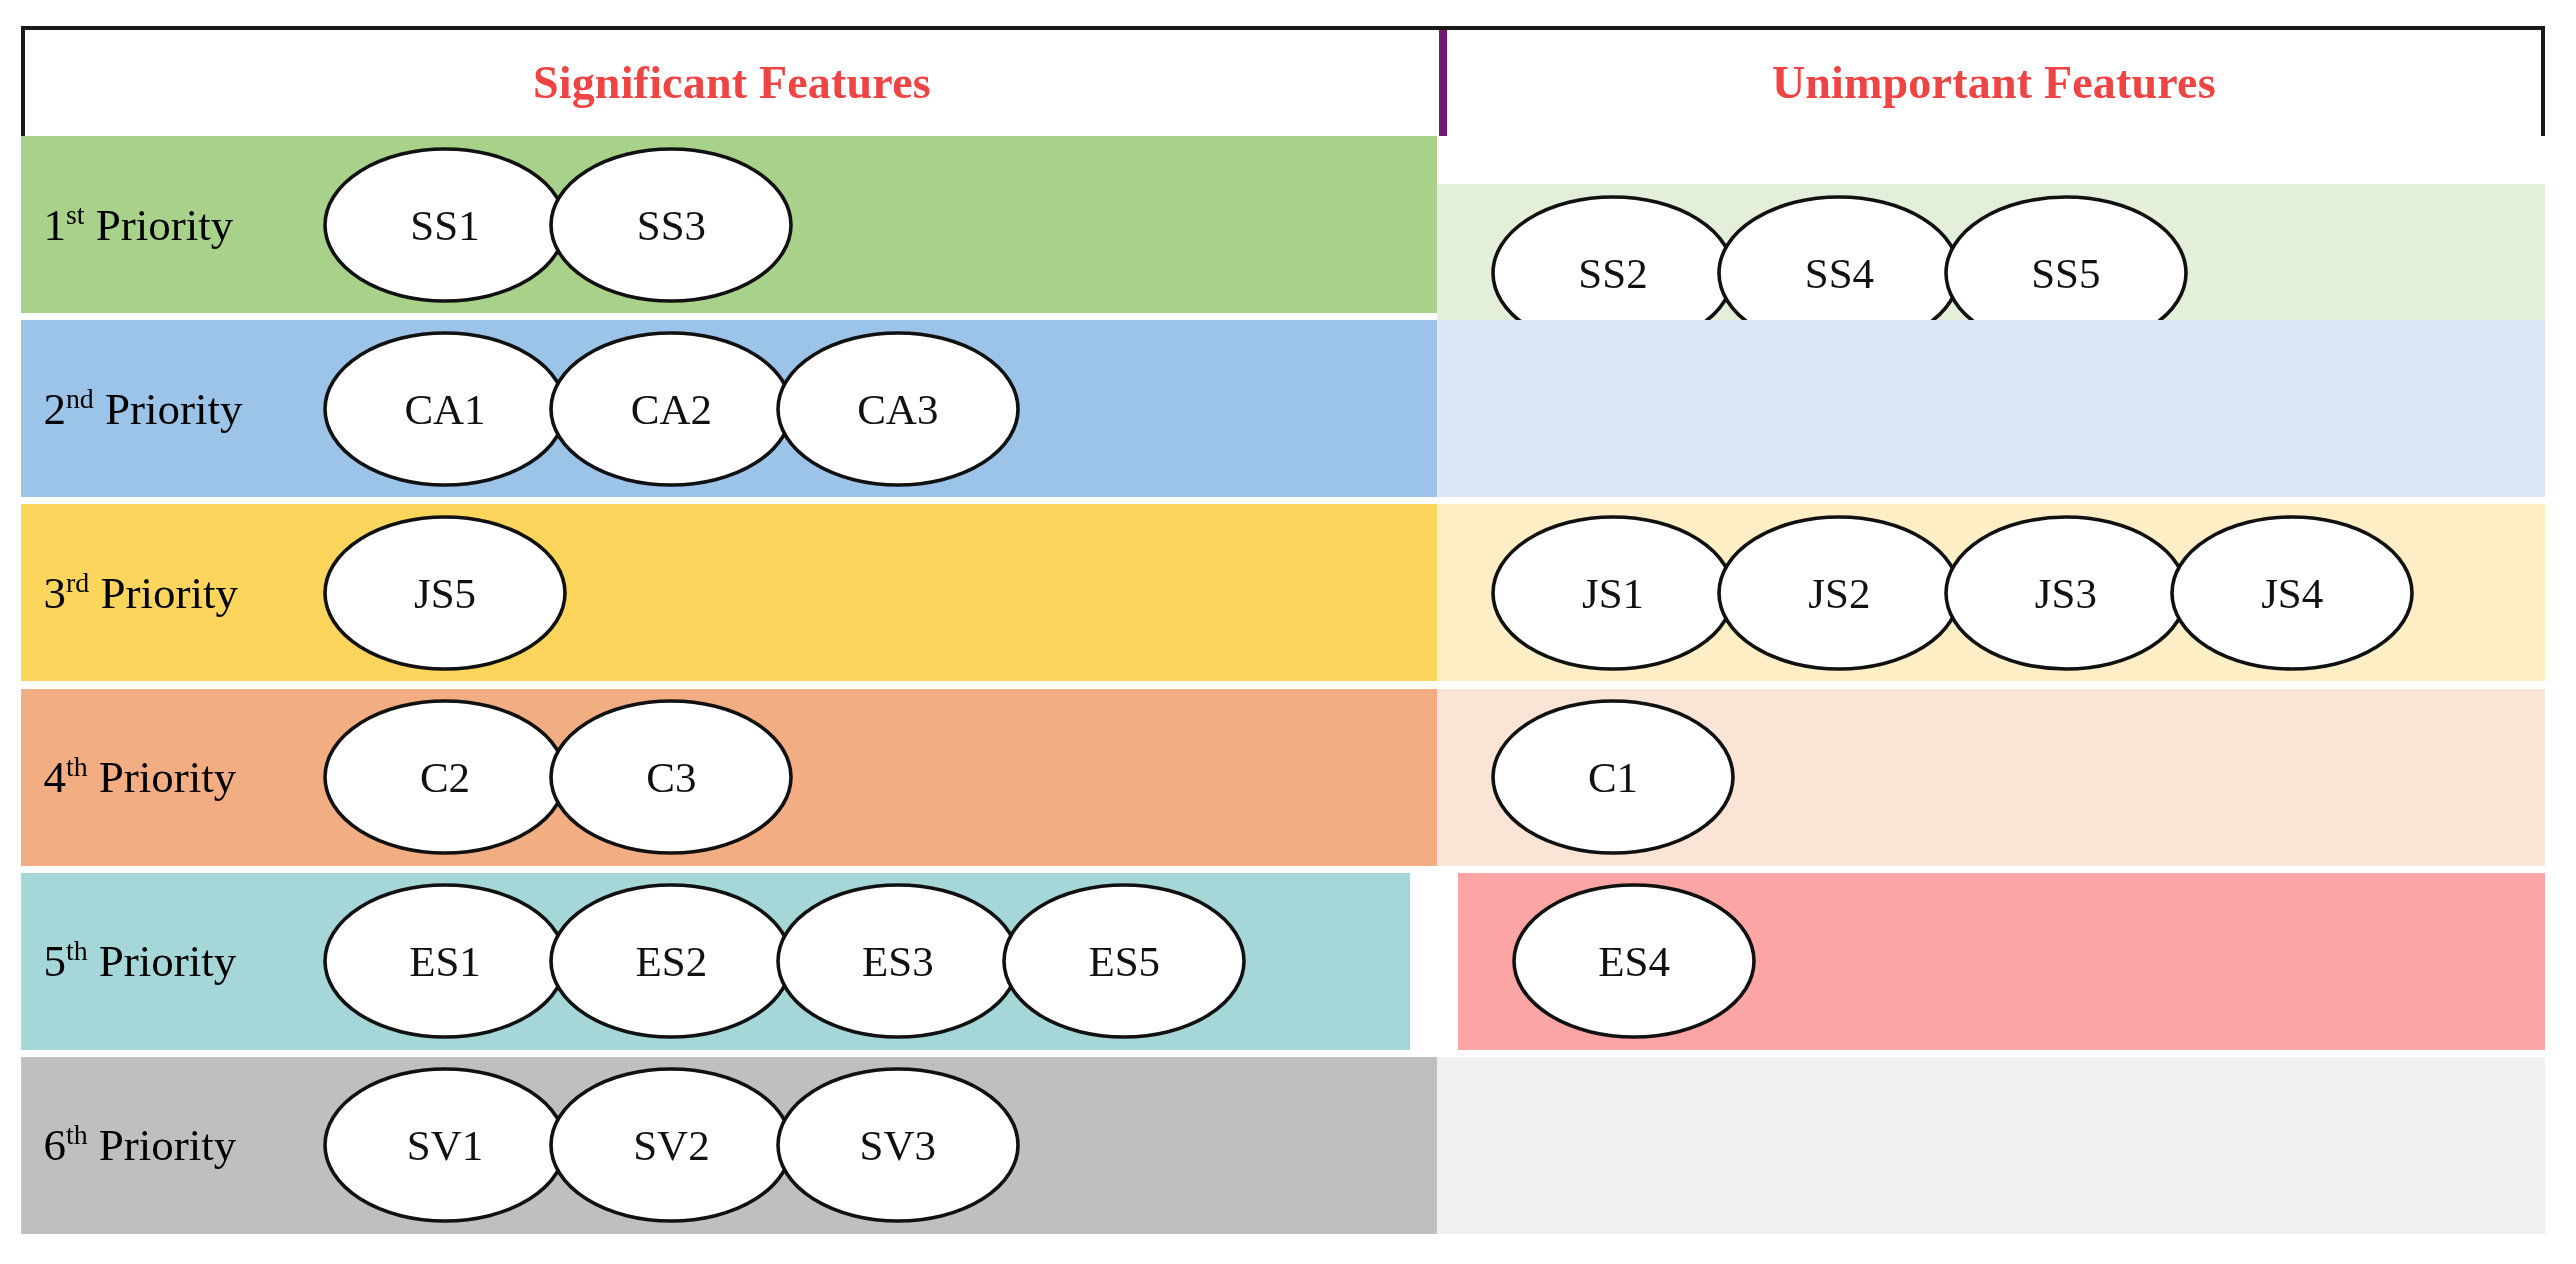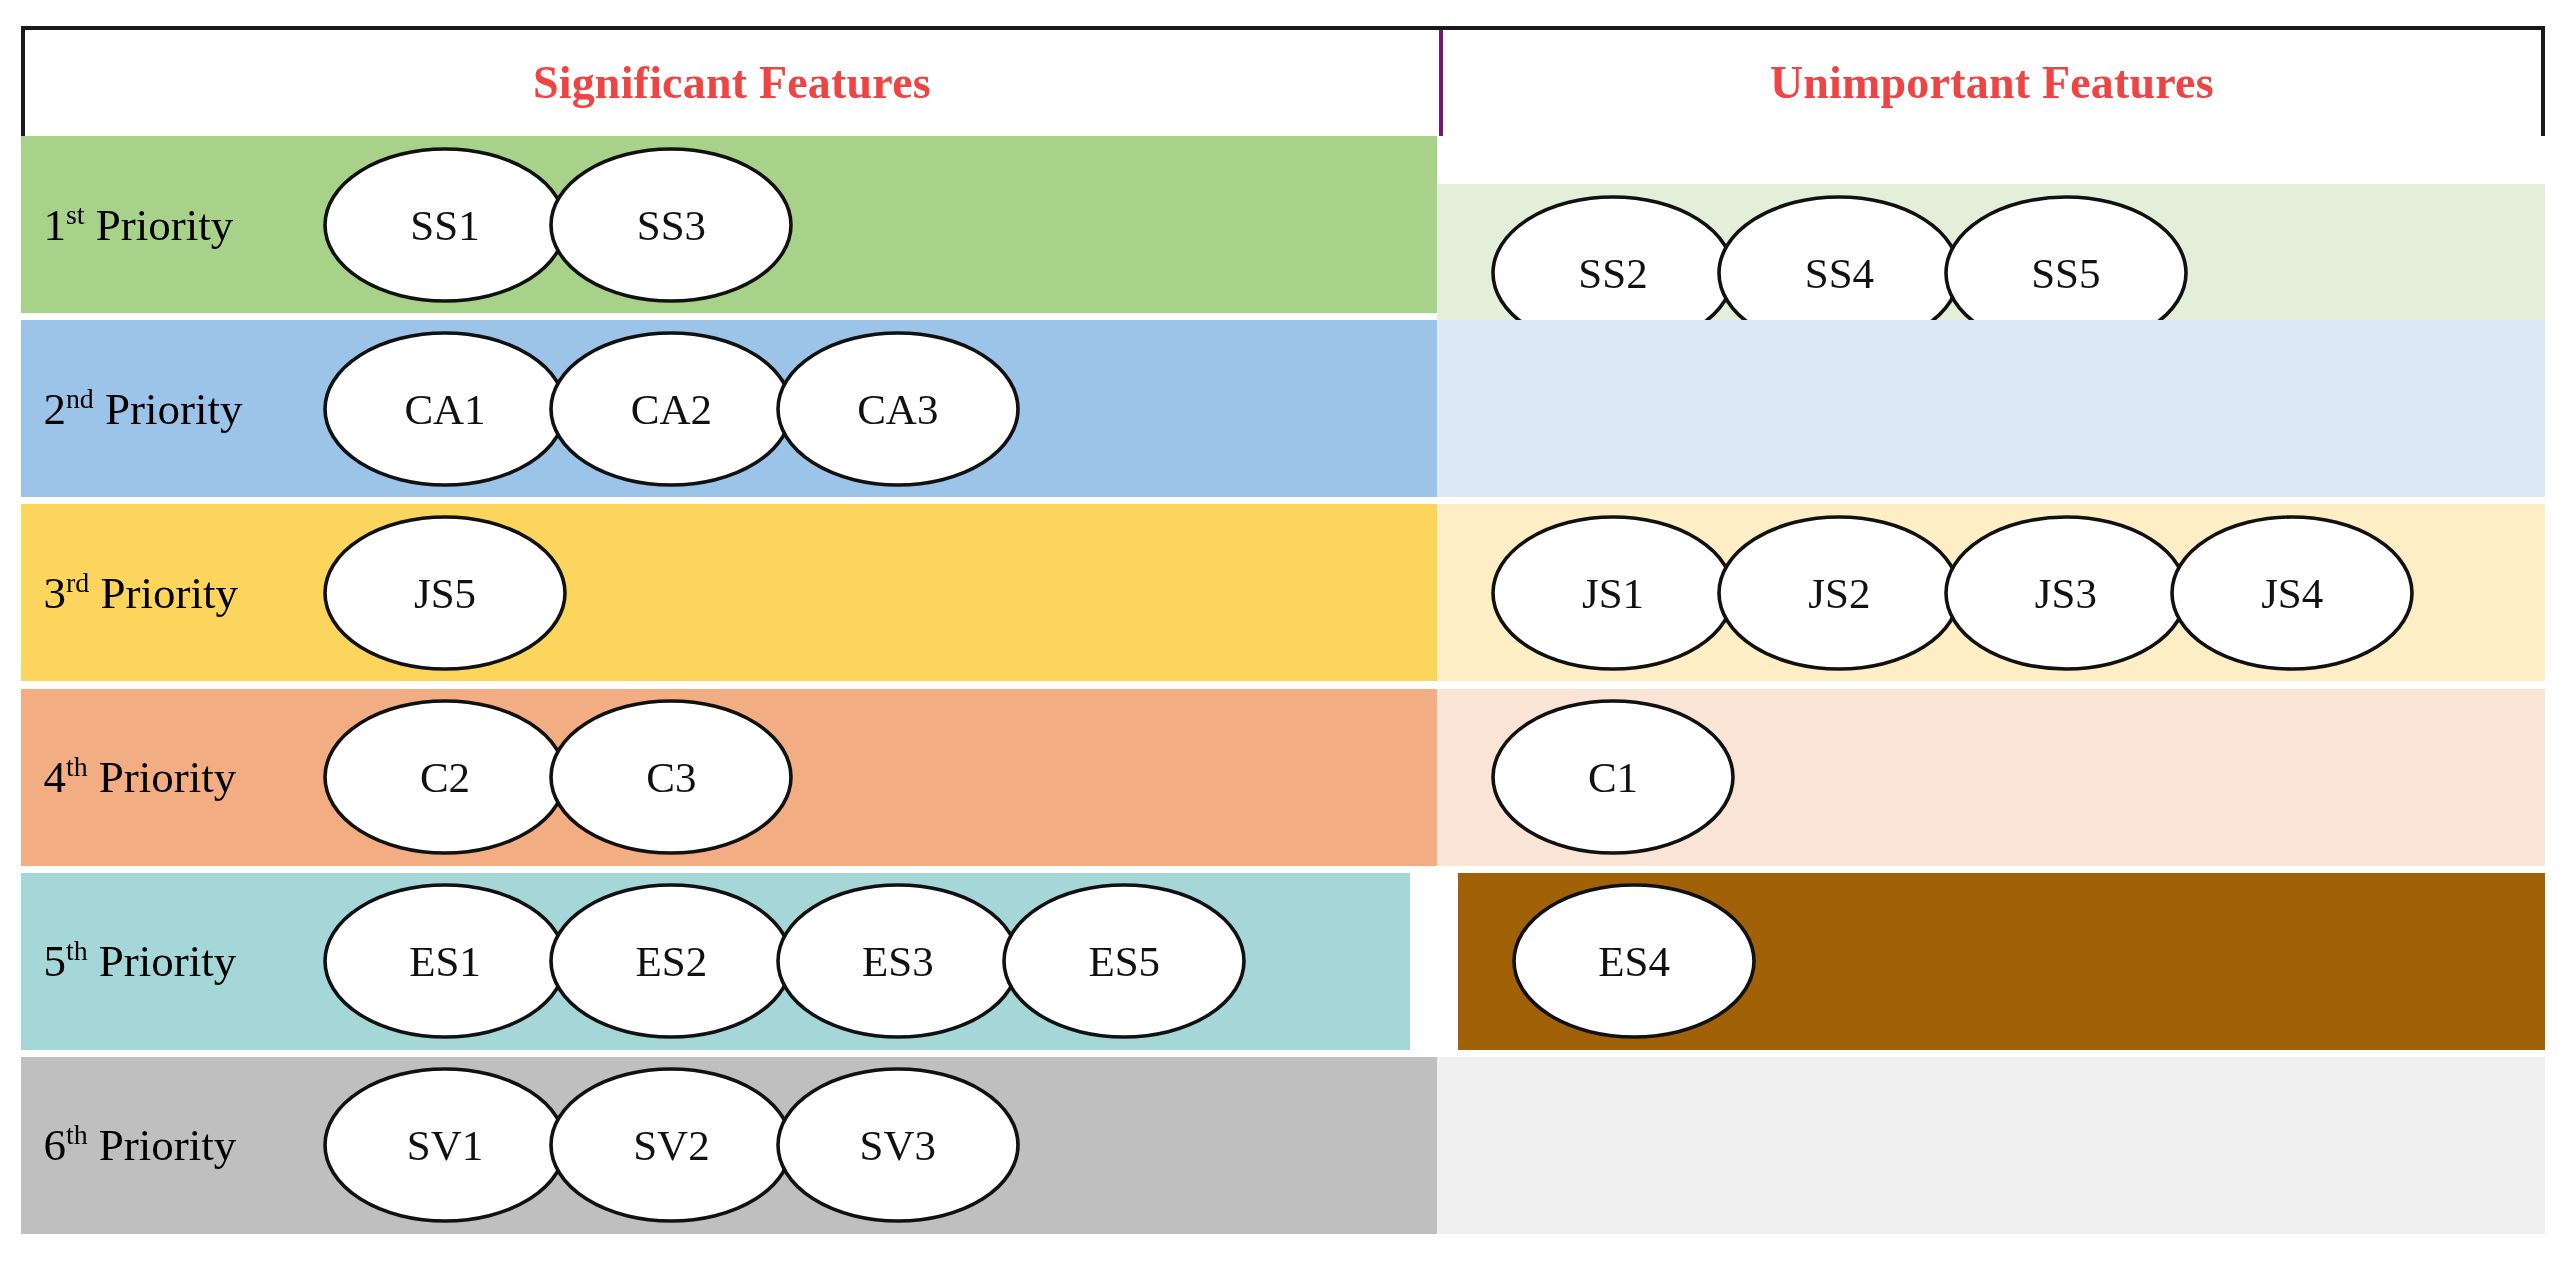--- a/index.html
+++ b/index.html
@@ -37,21 +37,21 @@
     display: flex;
   }
   .header-cell {
     display: flex;
     align-items: center;
     justify-content: center;
     box-sizing: border-box;
     height: 100%;
   }
   .header-cell.left  { width: 1416px; }
-  .header-cell.right { width: 1104px; border-left: 4px solid #701a75; }
+  .header-cell.right { width: 1104px; border-left: 8px solid #701a75; }
   .header-title {
     font-size: 46px;
     font-weight: bold;
     color: #ef4444;
     letter-spacing: 0.2px;
     line-height: 1;
     white-space: nowrap;
   }
 
   
@@ -315,21 +315,21 @@
               <div class="node-label">ES3</div>
             </div>
             <div class="node">
               <svg viewBox="0 0 305 196">
                 <ellipse cx="152.5" cy="98" rx="150" ry="95" fill="#ffffff" stroke="#111111" stroke-width="4.5"></ellipse>
               </svg>
               <div class="node-label">ES5</div>
             </div>
           </div>
         </div>
-        <div class="band unimp" style="background: #a16207; margin-left: 48px;">
+        <div class="band unimp" style="background: #fca5a5; margin-left: 48px;">
           <div class="ellipse-strip unimp-strip">
             <div class="node">
               <svg viewBox="0 0 305 196">
                 <ellipse cx="152.5" cy="98" rx="150" ry="95" fill="#ffffff" stroke="#111111" stroke-width="4.5"></ellipse>
               </svg>
               <div class="node-label">ES4</div>
             </div>
           </div>
         </div>
       </div>

